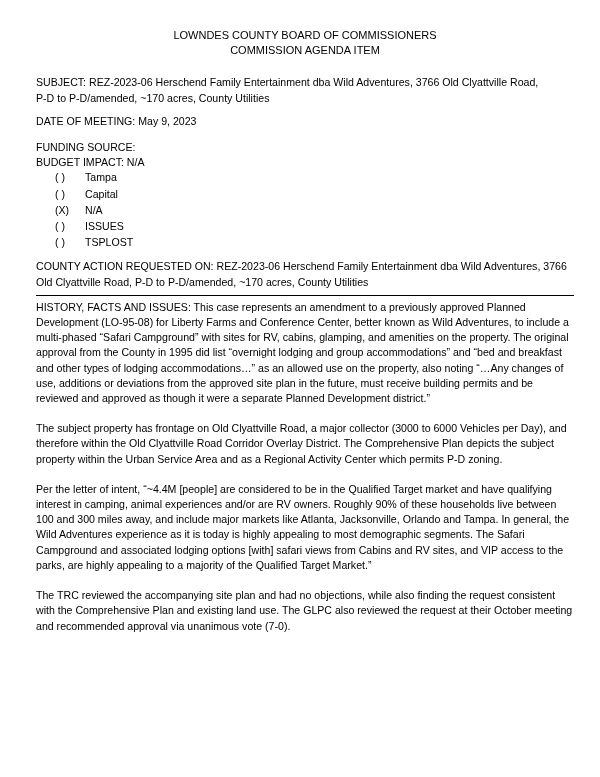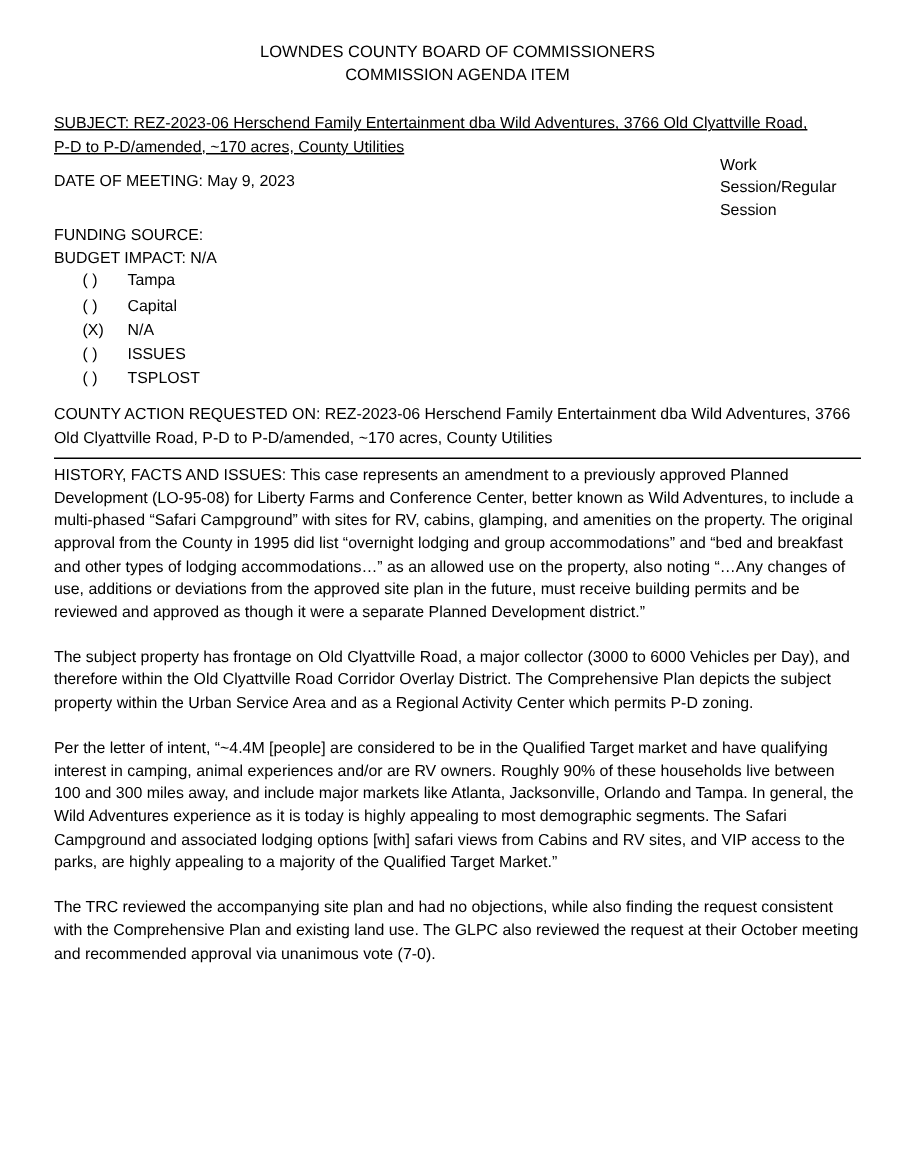--- a/index.html
+++ b/index.html
@@ -9,22 +9,22 @@
     box-sizing: border-box;
     width: 600px; height: 686px;
     padding: 28px 26px 0 36px;
     font-family: "Liberation Sans", sans-serif;
     font-size: 10.6px;
     line-height: 15.2px;
     color: #000000;
     background: #ffffff;
   }
   .header { text-align: center; font-size: 11px; margin-bottom: 17px; }
-  .subject { margin-bottom: 8px; padding-right: 30px; text-decoration: underline; }
-  .date-line { margin-bottom: 21px; }
+  .subject { margin-bottom: 8px; padding-right: 30px; }
+  .date-line { margin-bottom: 11px; }
   .session { position: absolute; top: 103px; left: 480px; width: 92px; }
   .funding-list { margin: 0 0 9px 0; }
   .funding-row { display: flex; margin-left: 19px; margin-bottom: 1px; }
   .funding-mark { width: 30px; flex: none; }
   .rule { border: none; border-top: 1.4px solid #000; margin: 5px 0 4px 0; }
   .para { margin: 0 0 15px 0; }
   .history-first { margin-top: 0; }
   .options-row { display: flex; margin-top: 12px; }
   .options-label { flex: none; width: 53px; }
 </style>
@@ -35,21 +35,20 @@
 
   <div class="header">
     <div>LOWNDES COUNTY BOARD OF COMMISSIONERS</div>
     <div>COMMISSION AGENDA ITEM</div>
   </div>
 
   <div class="subject">SUBJECT: REZ-2023-06 Herschend Family Entertainment dba Wild Adventures, 3766 Old Clyattville Road, P-D to P-D/amended, ~170 acres, County Utilities</div>
 
   <div class="date-line">DATE OF MEETING: May 9, 2023</div>
 
-  <div class="session">Work Session/Regular Session</div>
 
   <div>FUNDING SOURCE:</div>
   <div>BUDGET IMPACT: N/A</div>
 
   <div class="funding-list">
     <div class="funding-row">
       <span class="funding-mark">( )</span>
       <span>Tampa</span>
     </div>
     <div class="funding-row">

